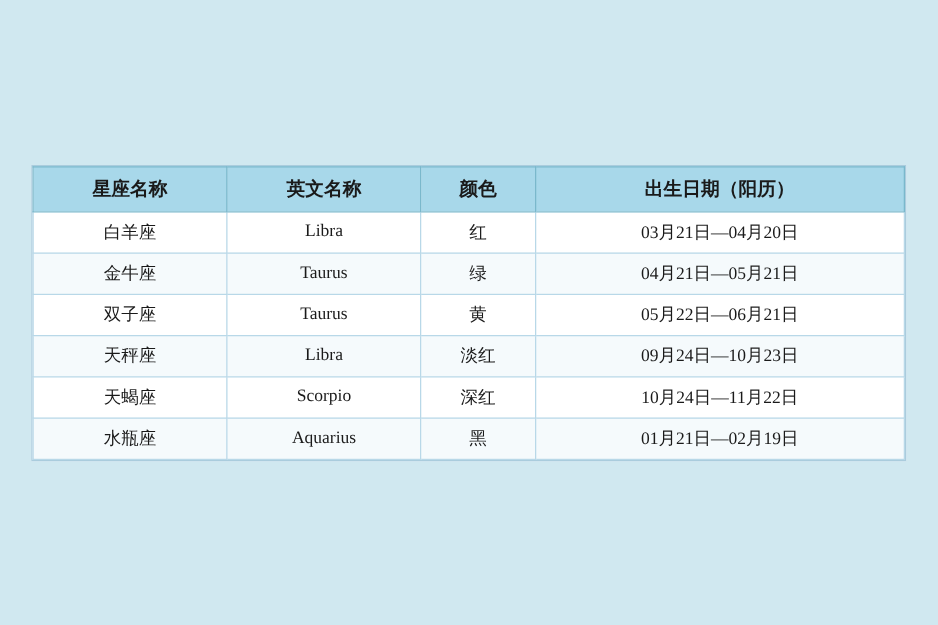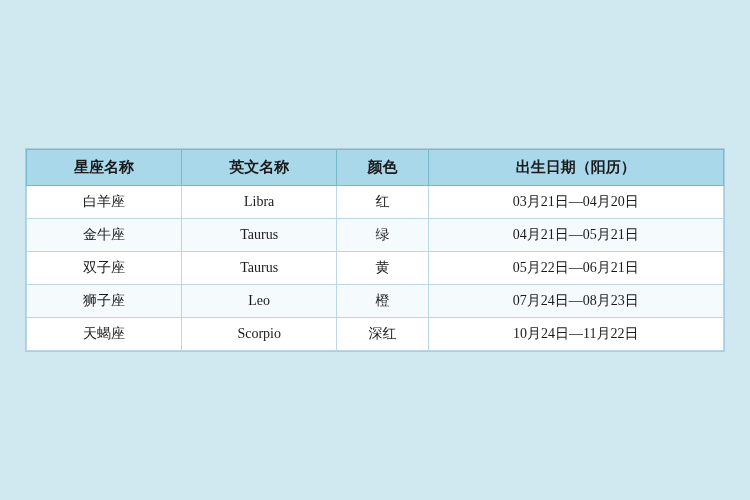--- a/index.html
+++ b/index.html
@@ -77,26 +77,32 @@
           <td>绿</td>
           <td>04月21日—05月21日</td>
         </tr>
         <tr>
           <td>双子座</td>
           <td>Taurus</td>
           <td>黄</td>
           <td>05月22日—06月21日</td>
         </tr>
         <tr>
-          <td>狮子座</td>
-          <td>Leo</td>
-          <td>橙</td>
-          <td>07月24日—08月23日</td>
+          <td>天秤座</td>
+          <td>Libra</td>
+          <td>淡红</td>
+          <td>09月24日—10月23日</td>
         </tr>
         <tr>
           <td>天蝎座</td>
           <td>Scorpio</td>
           <td>深红</td>
           <td>10月24日—11月22日</td>
         </tr>
+        <tr>
+          <td>水瓶座</td>
+          <td>Aquarius</td>
+          <td>黑</td>
+          <td>01月21日—02月19日</td>
+        </tr>
       </tbody>
   </table>
 </div>
 
 </body></html>

